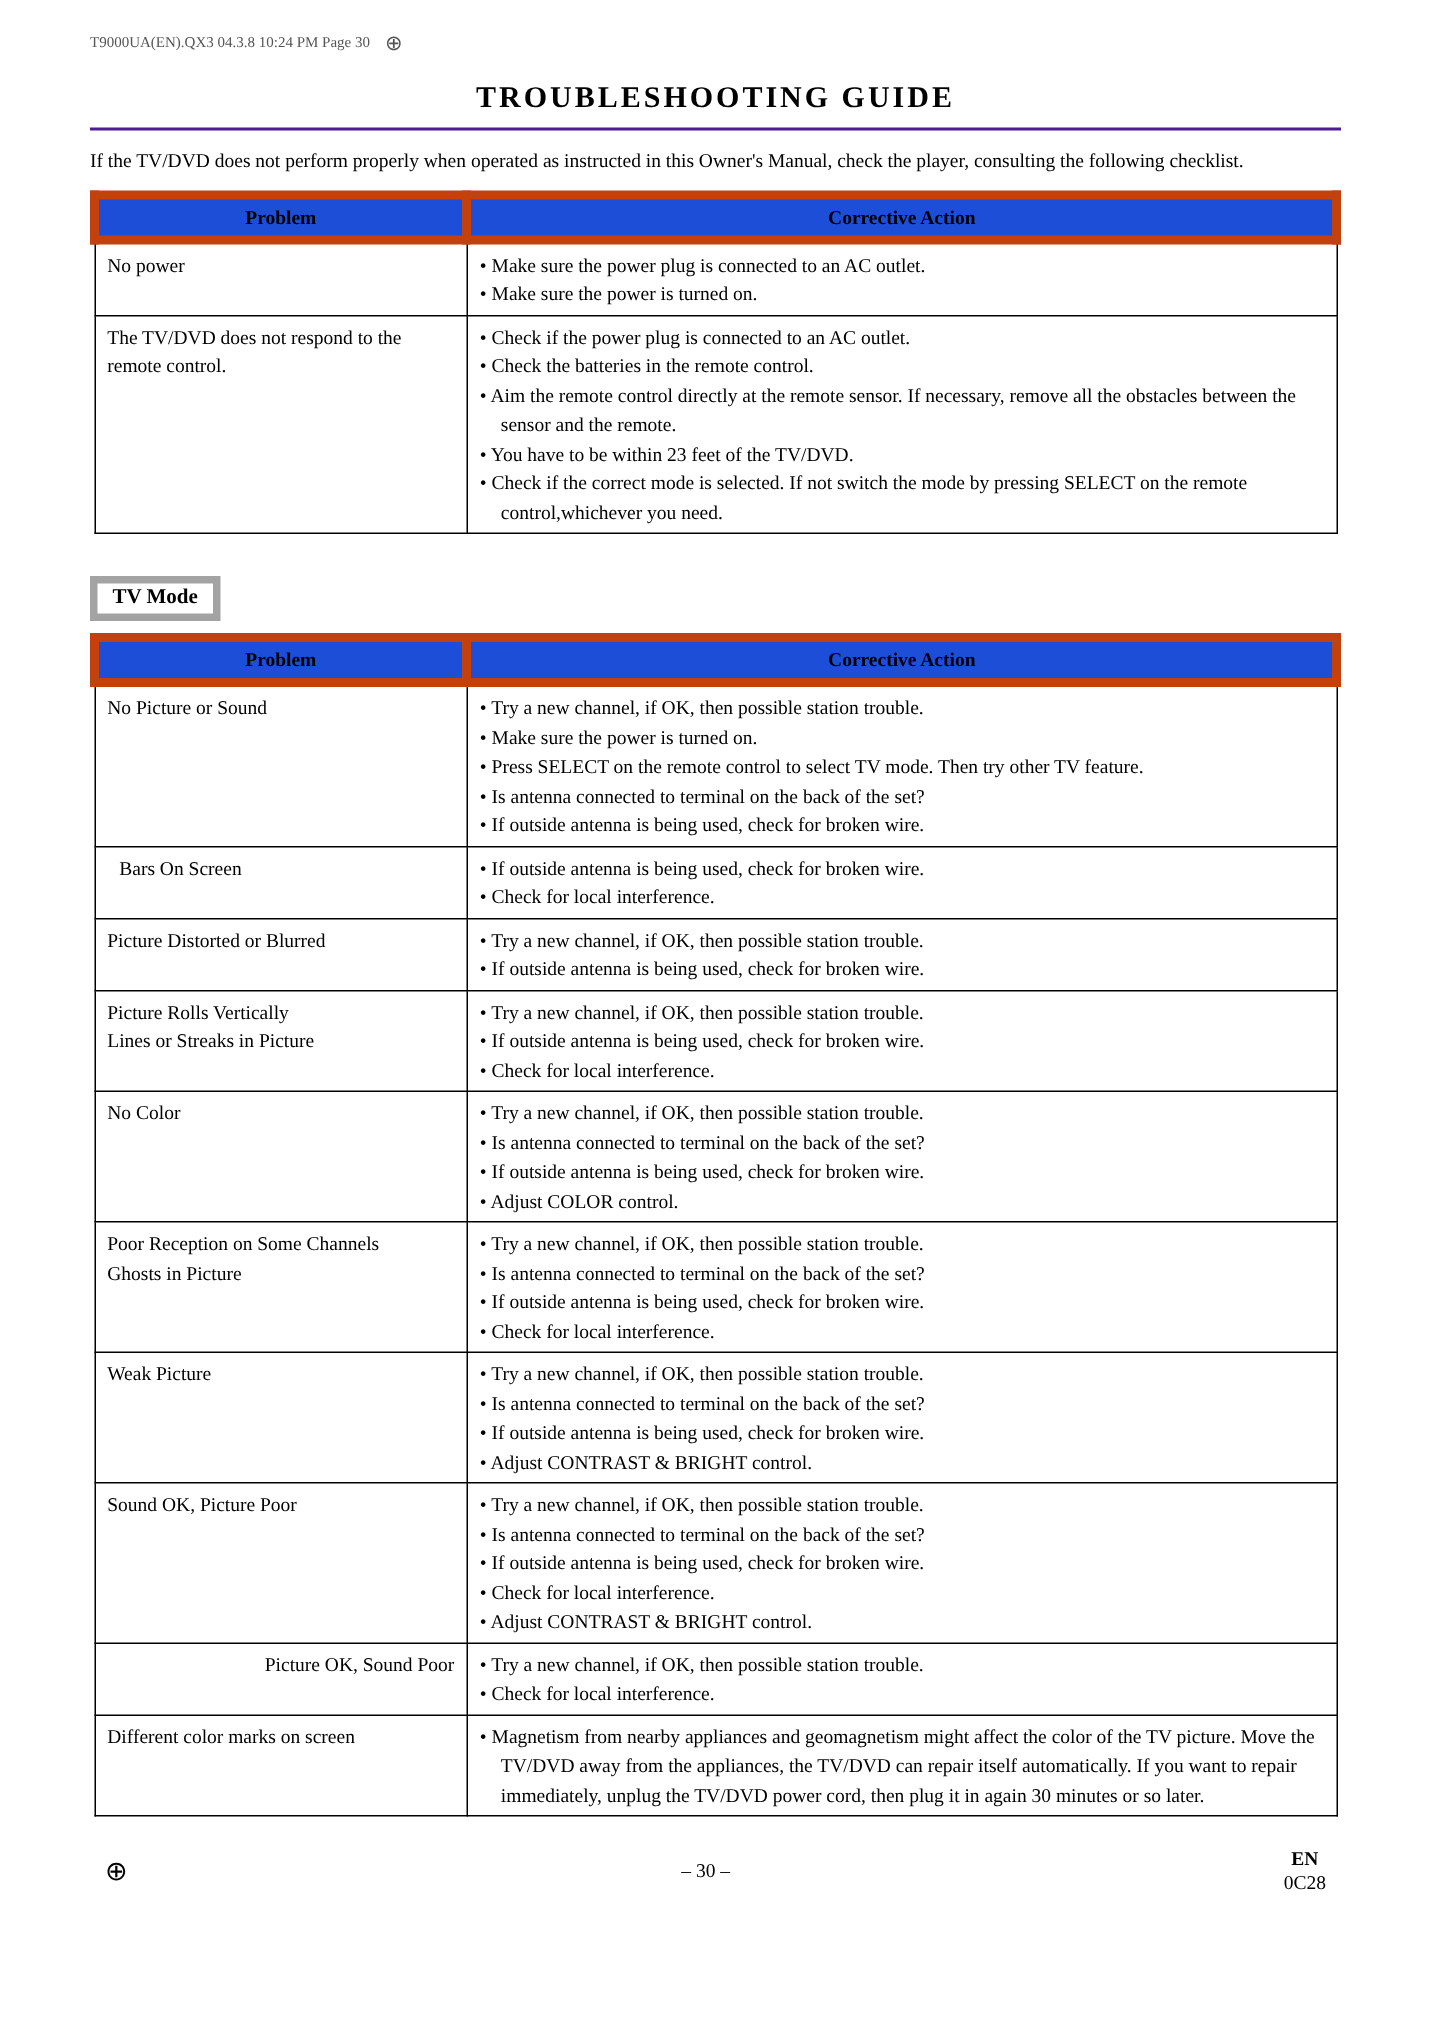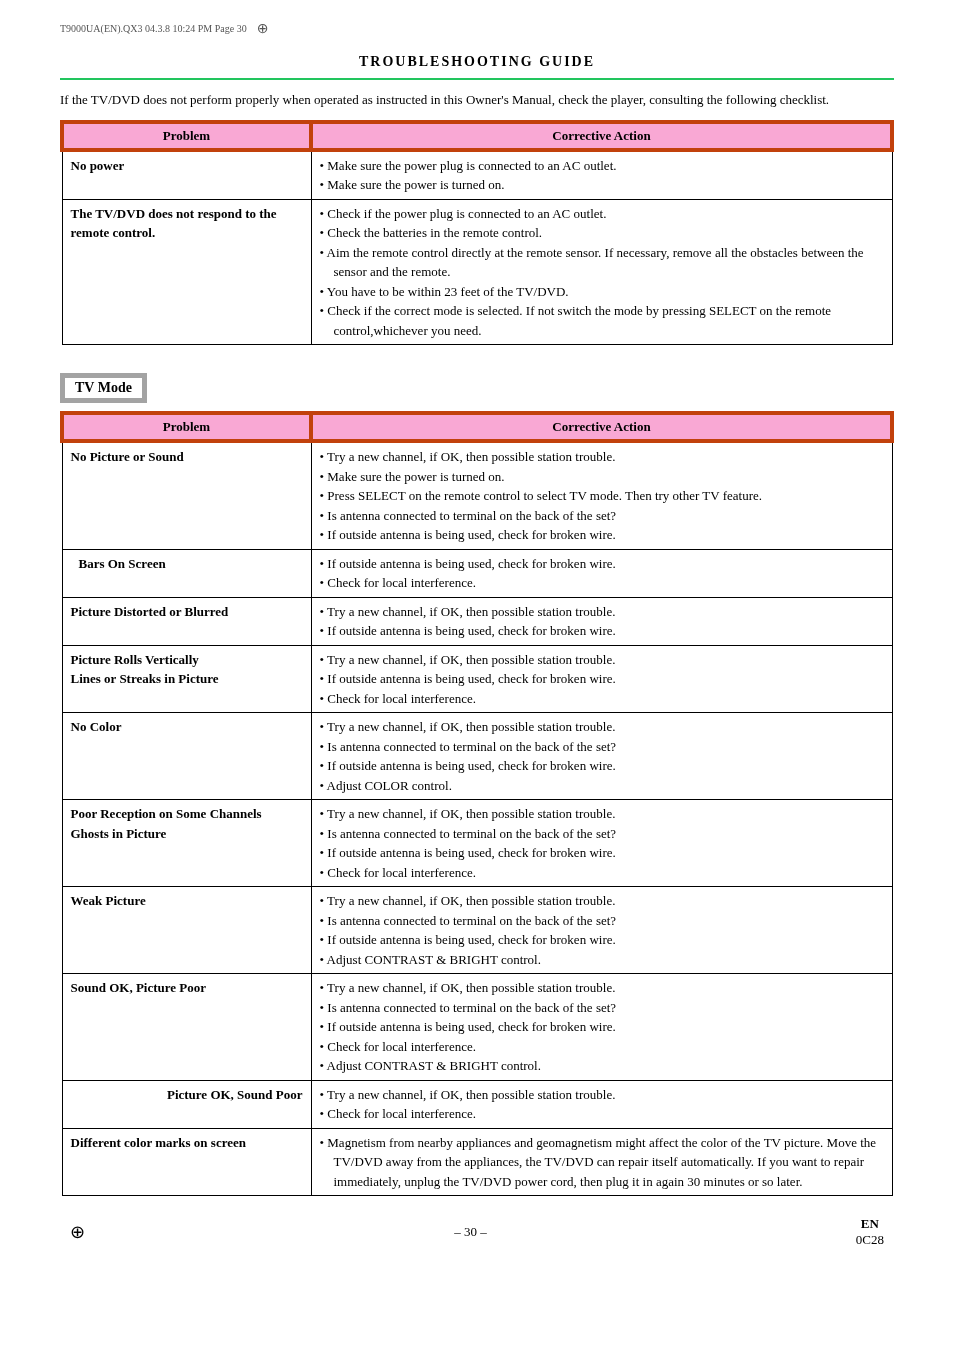--- a/index.html
+++ b/index.html
@@ -25,54 +25,54 @@
       width: 16px;
       height: 16px;
       position: relative;
     }
     .crosshair::before {
       content: '⊕';
       font-size: 14px;
     }
     h1.title {
       text-align: center;
-      font-size: 14px;
+      font-size: 20px;
       font-weight: bold;
       letter-spacing: 2px;
       margin: 18px 0 10px 0;
-      border-bottom: 2px solid #22c55e;
+      border-bottom: 2px solid #4c1d95;
       padding-bottom: 8px;
     }
     .intro-text {
       font-size: 13px;
       margin-bottom: 10px;
       line-height: 1.5;
     }
     table {
       width: 100%;
       border-collapse: collapse;
       font-size: 13px;
       margin-bottom: 18px;
     }
     table th {
       font-weight: bold;
-      border: 4px solid #c2410c;
+      border: 6px solid #c2410c;
       padding: 4px 8px;
       text-align: center;
-      background: #f9a8d4;
+      background: #1d4ed8;
     }
     table td {
       border: 1px solid #000;
       padding: 4px 8px;
       vertical-align: top;
       line-height: 1.5;
     }
     table td.problem-cell {
       width: 30%;
-      font-weight: bold;
+      font-weight: normal;
     }
     table td.action-cell {
       width: 70%;
     }
     .section-label {
       display: inline-block;
       border: 5px solid #a3a3a3;
       padding: 2px 10px;
       font-weight: bold;
       font-size: 14px;

